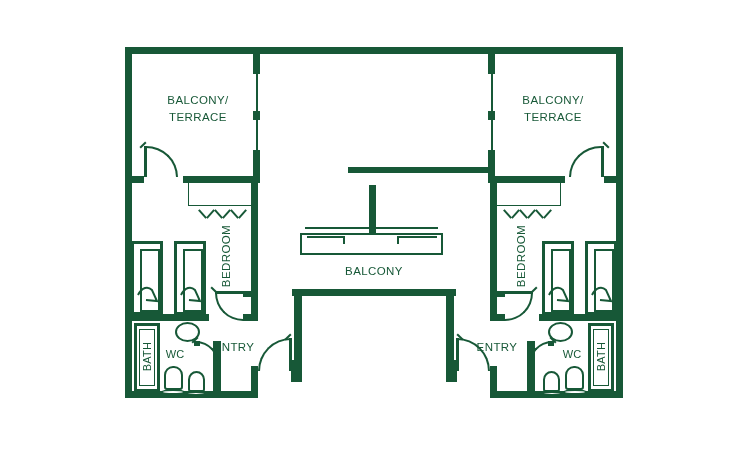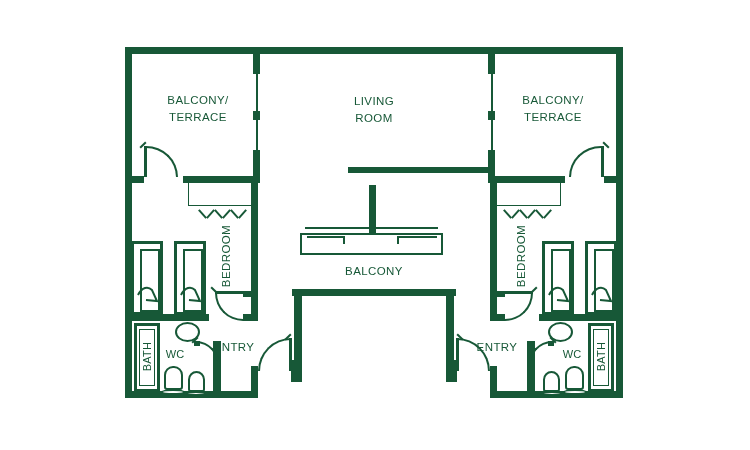--- a/index.html
+++ b/index.html
@@ -168,24 +168,20 @@
 
   <div class="bowl" style="left:543px;top:371px;width:17px;height:21px;"></div>
   <div class="base" style="left:542px;top:391px;width:20px;height:5px;"></div>
   <div class="bowl" style="left:565px;top:366px;width:19px;height:24px;"></div>
   <div class="base" style="left:563px;top:389px;width:24px;height:6px;"></div>
 
   <div class="lbl" style="left:138px;top:92px;width:120px;">
     <span>BALCONY/</span><br>
     <span>TERRACE</span>
   </div>
-  <div class="lbl" style="left:314px;top:93px;width:120px;">
-    <span>LIVING</span><br>
-    <span>ROOM</span>
-  </div>
   <div class="lbl" style="left:493px;top:92px;width:120px;">
     <span>BALCONY/</span><br>
     <span>TERRACE</span>
   </div>
   <div class="lbl" style="left:334px;top:264px;width:80px;line-height:14px;">BALCONY</div>
 
   <div class="lbl vert" style="left:191px;top:249px;width:70px;line-height:14px;">BEDROOM</div>
   <div class="lbl vert" style="left:486px;top:249px;width:70px;line-height:14px;">BEDROOM</div>
 
   <div class="lbl" style="left:194px;top:340px;width:80px;line-height:14px;">ENTRY</div>

